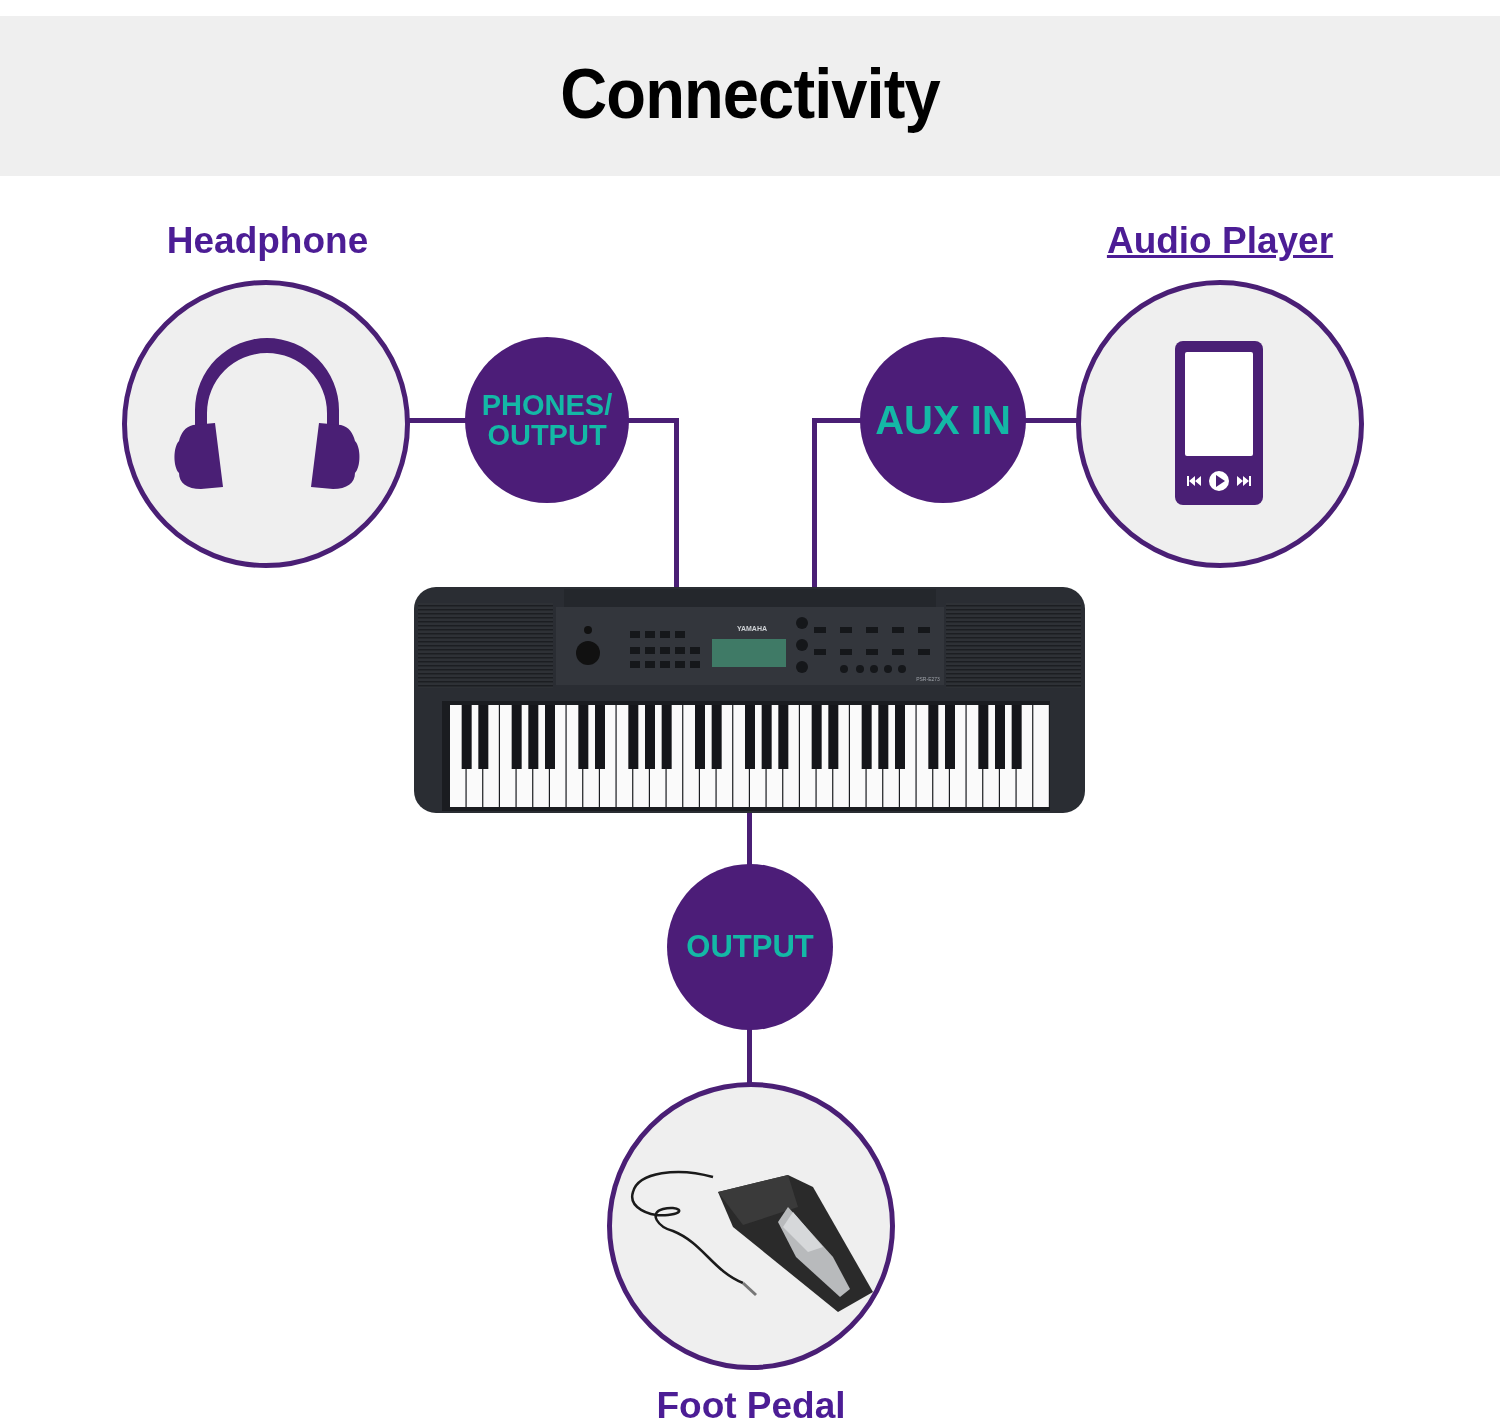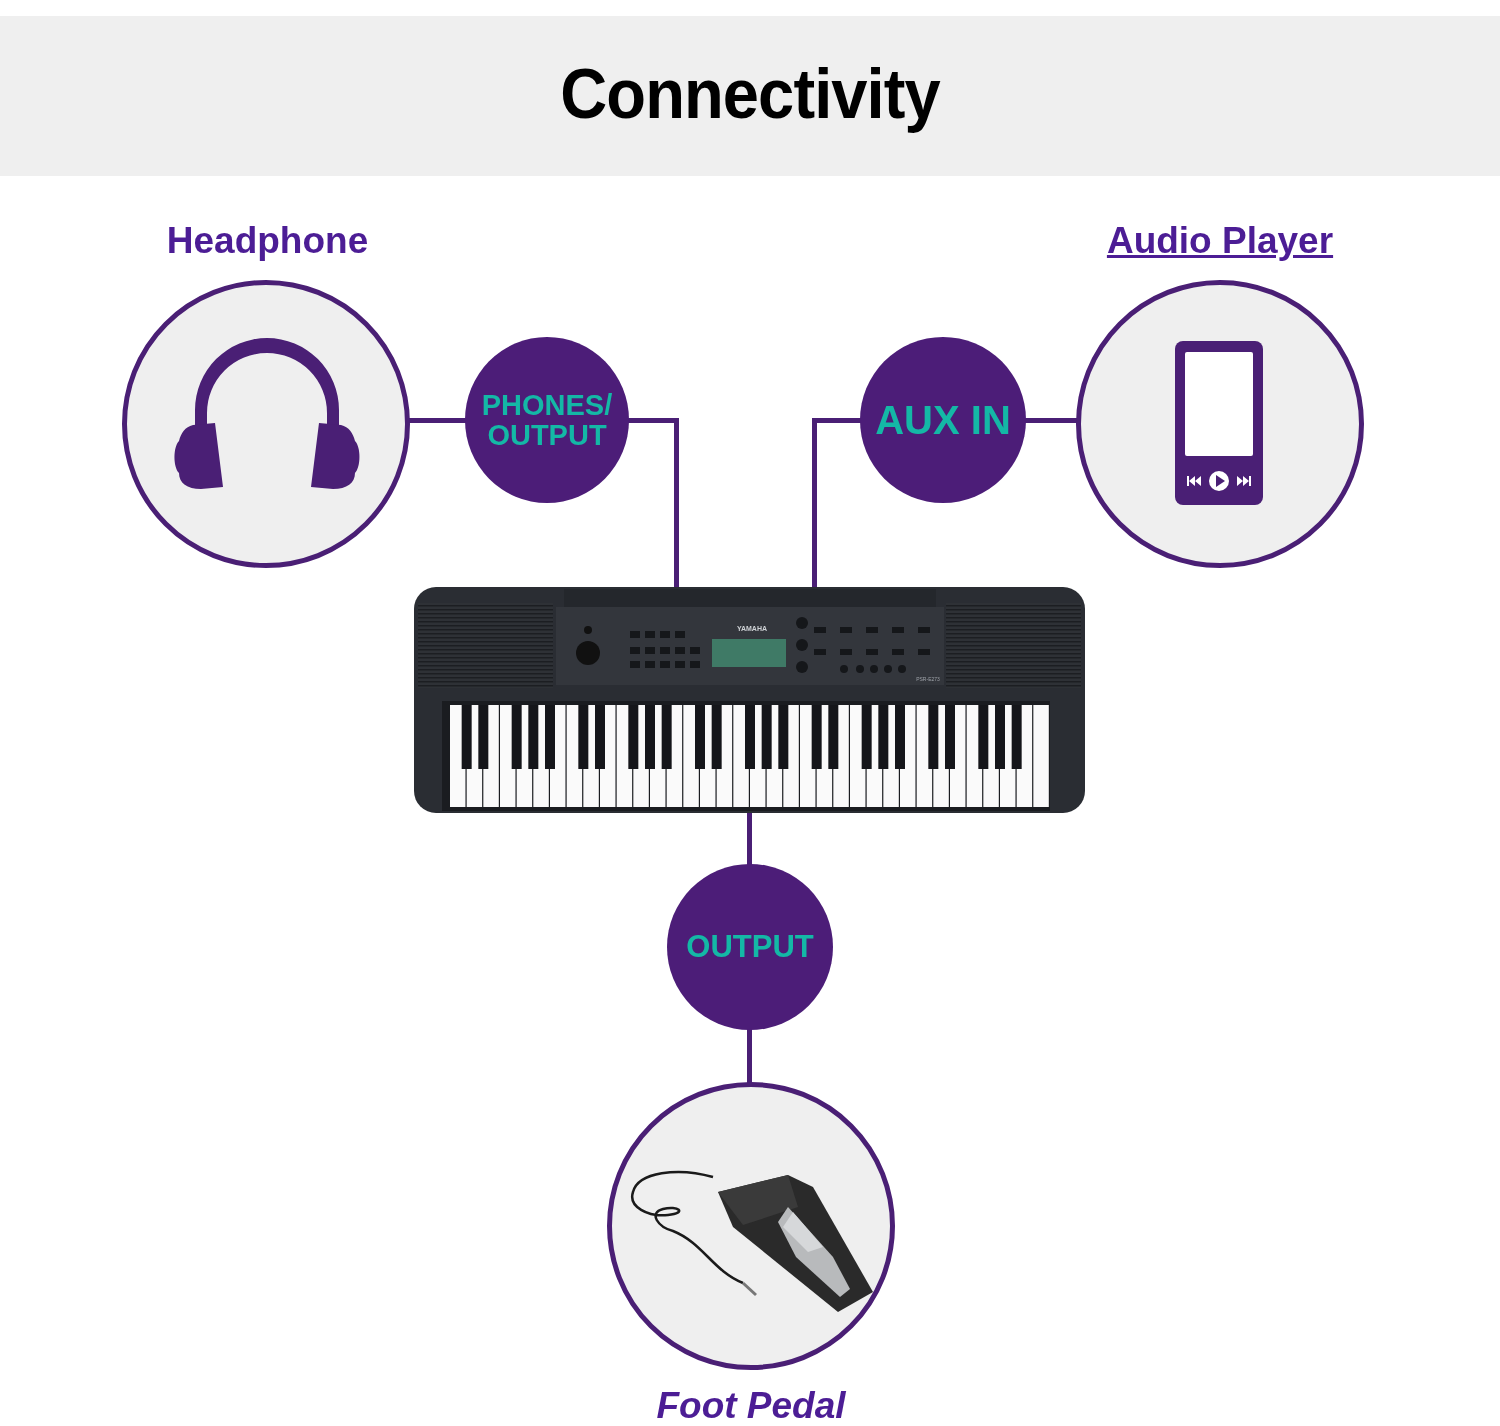--- a/index.html
+++ b/index.html
@@ -208,13 +208,13 @@
 <div class="big-circle" style="left:607px; top:1082px; width:288px; height:288px;">
   <svg width="270" height="190" viewBox="0 0 270 190" style="position:absolute; left:6px; top:60px;">
     <path d="M95,30 C60,20 20,25 15,45 C10,60 30,70 50,68 C70,66 60,58 45,62 C30,66 40,80 55,84 C70,90 80,100 90,110 C100,120 110,130 125,136" fill="none" stroke="#1a1a1a" stroke-width="2.5"></path>
     <path d="M125,136 L138,148" stroke="#777" stroke-width="3"></path>
     <path d="M100,45 L170,28 L195,40 L255,145 L220,165 L115,80 Z" fill="#2a2a2a"></path>
     <path d="M100,45 L170,28 L180,60 L125,78 Z" fill="#3a3a3a"></path>
     <path d="M170,60 L215,110 L232,142 L222,150 L178,110 L160,75 Z" fill="#b8babc"></path>
     <path d="M175,65 L205,100 L190,105 L165,80 Z" fill="#d6d8da"></path>
   </svg>
 </div>
-<div class="label" style="left:607px; top:1385px; width:288px;font-style:italic;">Foot Pedal</div>
+<div class="label" style="left:607px; top:1385px; width:288px;">Foot Pedal</div>
 
 </body></html>

